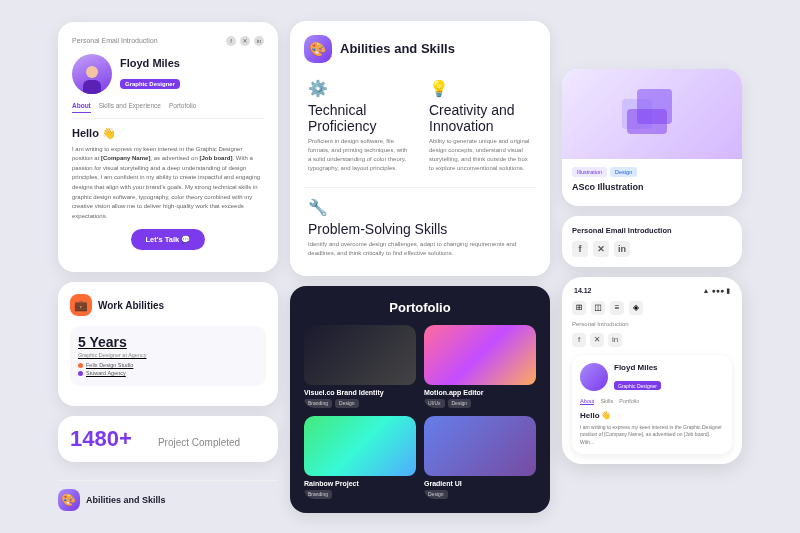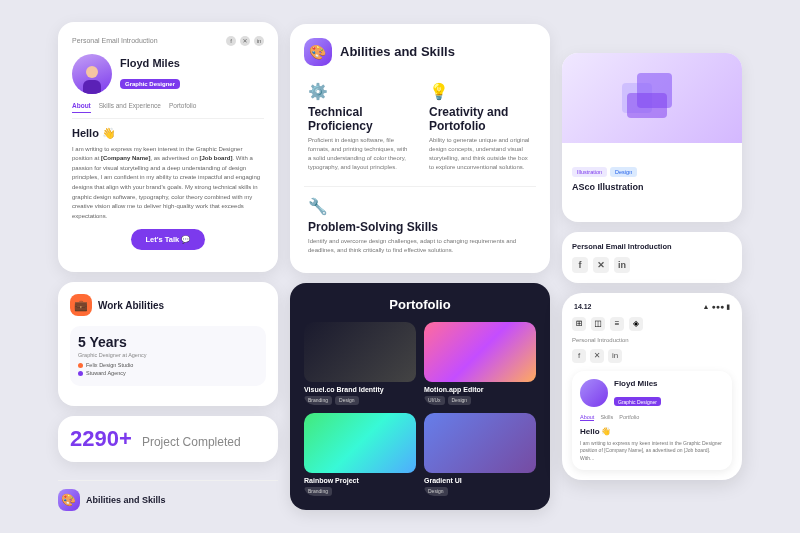--- a/index.html
+++ b/index.html
@@ -216,20 +216,21 @@
     .section-title {
       font-size: 10px;
       font-weight: 700;
       color: #1a1a2e;
     }
 
     .experience-row {
       display: flex;
       gap: 8px;
       margin-bottom: 8px;
+      text-decoration: underline;
     }
 
     .exp-card {
       flex: 1;
       background: #f8f8fc;
       border-radius: 10px;
       padding: 8px;
     }
 
     .exp-years {
@@ -302,23 +303,23 @@
       font-size: 22px;
       font-weight: 800;
       color: #1a1a2e;
     }
 
     .stat-number span {
       color: #7c3aed;
     }
 
     .stat-label {
-      font-size: 12px;
+      font-size: 10px;
       color: #888;
-      margin-left: 4px;
+      margin-left: 20px;
     }
 
     
     .middle-col {
       width: 260px;
       display: flex;
       flex-direction: column;
       gap: 10px;
       flex-shrink: 0;
     }
@@ -365,22 +366,22 @@
       padding: 4px;
     }
 
     .skill-icon {
       font-size: 16px;
       margin-bottom: 4px;
       color: #7c3aed;
     }
 
     .skill-name {
-      font-size: 12px;
-      font-weight: 700;
+      font-size: 14px;
+      font-weight: 400;
       color: #1a1a2e;
       margin-bottom: 3px;
     }
 
     .skill-desc {
       font-size: 6px;
       color: #777;
       line-height: 1.5;
     }
 
@@ -489,21 +490,21 @@
     .preview-thumb-gradient {
       width: 100%;
       height: 100%;
       background: linear-gradient(135deg, #f0e8ff, #d4b8ff);
       display: flex;
       align-items: center;
       justify-content: center;
     }
 
     .preview-card-info {
-      padding: 24px 10px;
+      padding: 8px 10px;
     }
 
     .preview-tags {
       display: flex;
       gap: 3px;
       margin-bottom: 5px;
     }
 
     .preview-tag {
       font-size: 5.5px;
@@ -823,21 +824,21 @@
           <div class="dot dot-purple"></div>
           <span>Stuward Agency</span>
         </div>
       </div>
 
     </div>
   </div>
 
   <div class="project-stat">
     <span class="stat-number">
-      <span style="color:#7c3aed">2290+</span>
+      <span style="color:#7c3aed">1480+</span>
     </span>
     <span class="stat-label">Project Completed</span>
   </div>
 
   <div class="skills-bottom-section">
     <div class="skills-bottom-icon">🎨</div>
     <span class="skills-bottom-title">Abilities and Skills</span>
   </div>
 </div>
 
@@ -850,21 +851,21 @@
     </div>
 
     <div class="skills-grid">
       <div class="skill-item">
         <div class="skill-icon">⚙️</div>
         <div class="skill-name">Technical Proficiency</div>
         <div class="skill-desc">Proficient in design software, file formats, and printing techniques, with a solid understanding of color theory, typography, and layout principles.</div>
       </div>
       <div class="skill-item">
         <div class="skill-icon">💡</div>
-        <div class="skill-name">Creativity and Portofolio</div>
+        <div class="skill-name">Creativity and Innovation</div>
         <div class="skill-desc">Ability to generate unique and original design concepts, understand visual storytelling, and think outside the box to explore unconventional solutions.</div>
       </div>
     </div>
 
     <div class="skill-item skill-item-full">
       <div class="skill-icon">🔧</div>
       <div class="skill-name">Problem-Solving Skills</div>
       <div class="skill-desc">Identify and overcome design challenges, adapt to changing requirements and deadlines, and think critically to find effective solutions.</div>
     </div>
   </div>

